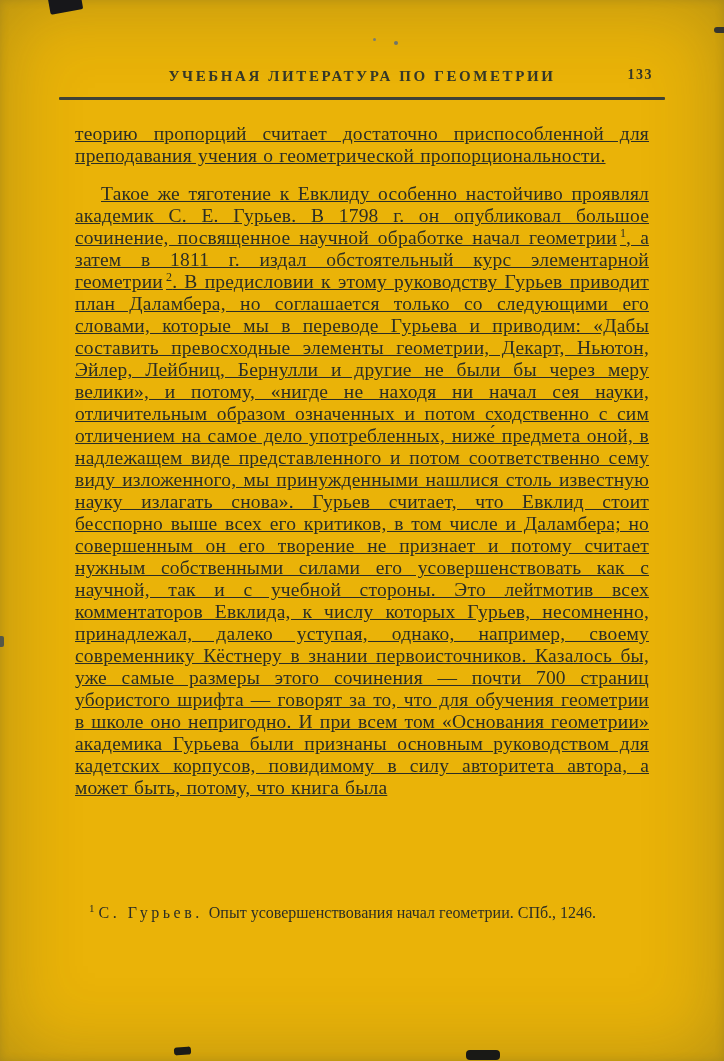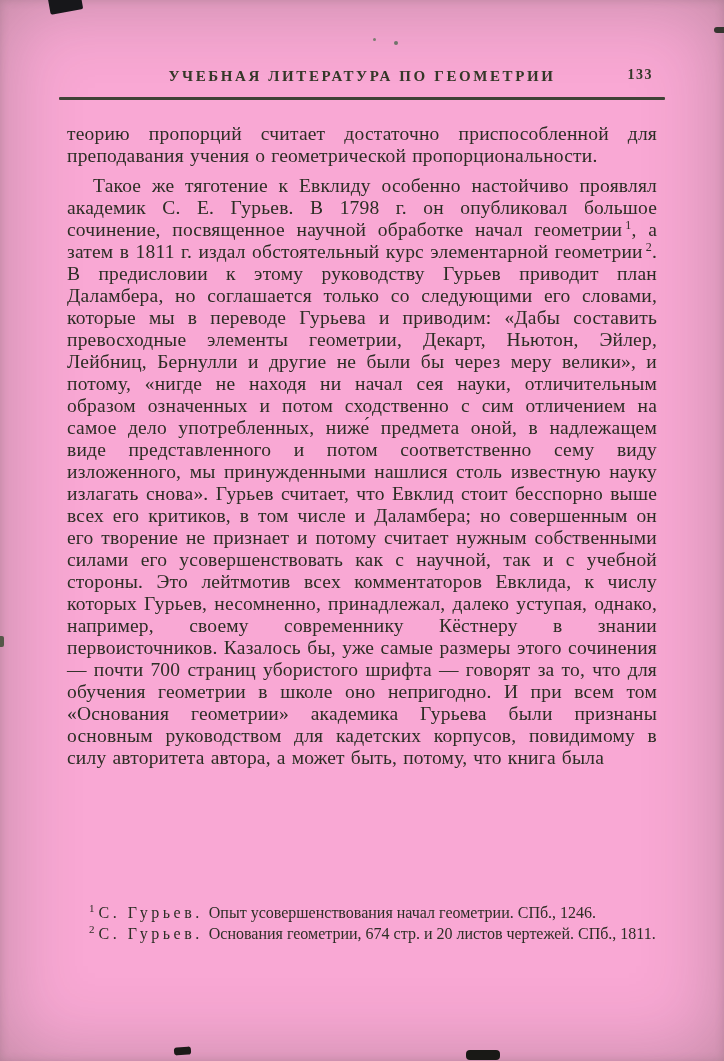--- a/index.html
+++ b/index.html
@@ -2,21 +2,21 @@
 <html><head>
 <meta charset="utf-8">
 <style>
   * { box-sizing: border-box; }
   html, body { margin: 0; padding: 0; background: #8f958a; }
 
   .page {
     position: relative;
     width: 724px;
     height: 1061px;
-    background: #f9a8d4;
+    background: #eab308;
     overflow: hidden;
     font-family: "Liberation Serif", "DejaVu Serif", serif;
     color: #2e3028;
     box-shadow: inset 0 0 80px rgba(55, 62, 48, 0.30),
                 inset 0 0 10px rgba(55, 62, 48, 0.18);
   }
 
   .content {
     position: absolute;
     left: 59px;
@@ -58,21 +58,21 @@
 
   .body-text {
     margin-top: 23px;
     font-size: 19.5px;
     line-height: 22px;
     text-align: justify;
     letter-spacing: 0.2px;
     word-spacing: 1px;
     color: #2c2e25;
   }
-  .para { margin: 8px; padding: 0; }
+  .para { margin: 16px; padding: 0; text-decoration: underline; }
   .para.indent { text-indent: 26px; }
 
   sup.fnref {
     font-size: 12px;
     line-height: 0;
     margin-left: 3px;
   }
 
   .footnotes {
     position: absolute;
@@ -122,16 +122,15 @@
 
     <div class="body-text">
       <p class="para">теорию пропорций считает достаточно приспособленной для преподавания учения о геометрической пропорциональности.</p>
       <p class="para indent"><span>Такое же тяготение к Евклиду особенно настойчиво проявлял академик С. Е. Гурьев. В 1798 г. он опубликовал большое сочинение, посвященное научной обработке начал геометрии</span><sup class="fnref">1</sup><span>, а затем в 1811 г. издал обстоятельный курс элементарной геометрии</span><sup class="fnref">2</sup><span>. В предисловии к этому руководству Гурьев приводит план Даламбера, но соглашается только со следующими его словами, которые мы в переводе Гурьева и приводим: «Дабы составить превосходные элементы геометрии, Декарт, Ньютон, Эйлер, Лейбниц, Бернулли и другие не были бы через меру велики», и потому, «нигде не находя ни начал сея науки, отличительным образом означенных и потом сходственно с сим отличением на самое дело употребленных, ниже́ предмета оной, в надлежащем виде представленного и потом соответственно сему виду изложенного, мы принужденными нашлися столь известную науку излагать снова». Гурьев считает, что Евклид стоит бесспорно выше всех его критиков, в том числе и Даламбера; но совершенным он его творение не признает и потому считает нужным собственными силами его усовершенствовать как с научной, так и с учебной стороны. Это лейтмотив всех комментаторов Евклида, к числу которых Гурьев, несомненно, принадлежал, далеко уступая, однако, например, своему современнику Кёстнеру в знании первоисточников. Казалось бы, уже самые размеры этого сочинения — почти 700 страниц убористого шрифта — говорят за то, что для обучения геометрии в школе оно непригодно. И при всем том «Основания геометрии» академика Гурьева были признаны основным руководством для кадетских корпусов, повидимому в силу авторитета автора, а может быть, потому, что книга была</span></p>
     </div>
 
   </div>
 
   <div class="footnotes">
     <p class="footnote"><sup>1</sup> <span class="fn-author">С. Гурьев.</span> <span>Опыт усовершенствования начал геометрии. СПб., 1246.</span></p>
-    <p class="footnote"><sup>2</sup> <span class="fn-author">С. Гурьев.</span> <span>Основания геометрии, 674 стр. и 20 листов чертежей. СПб., 1811.</span></p>
   </div>
 
 </div>
 
 </body></html>

